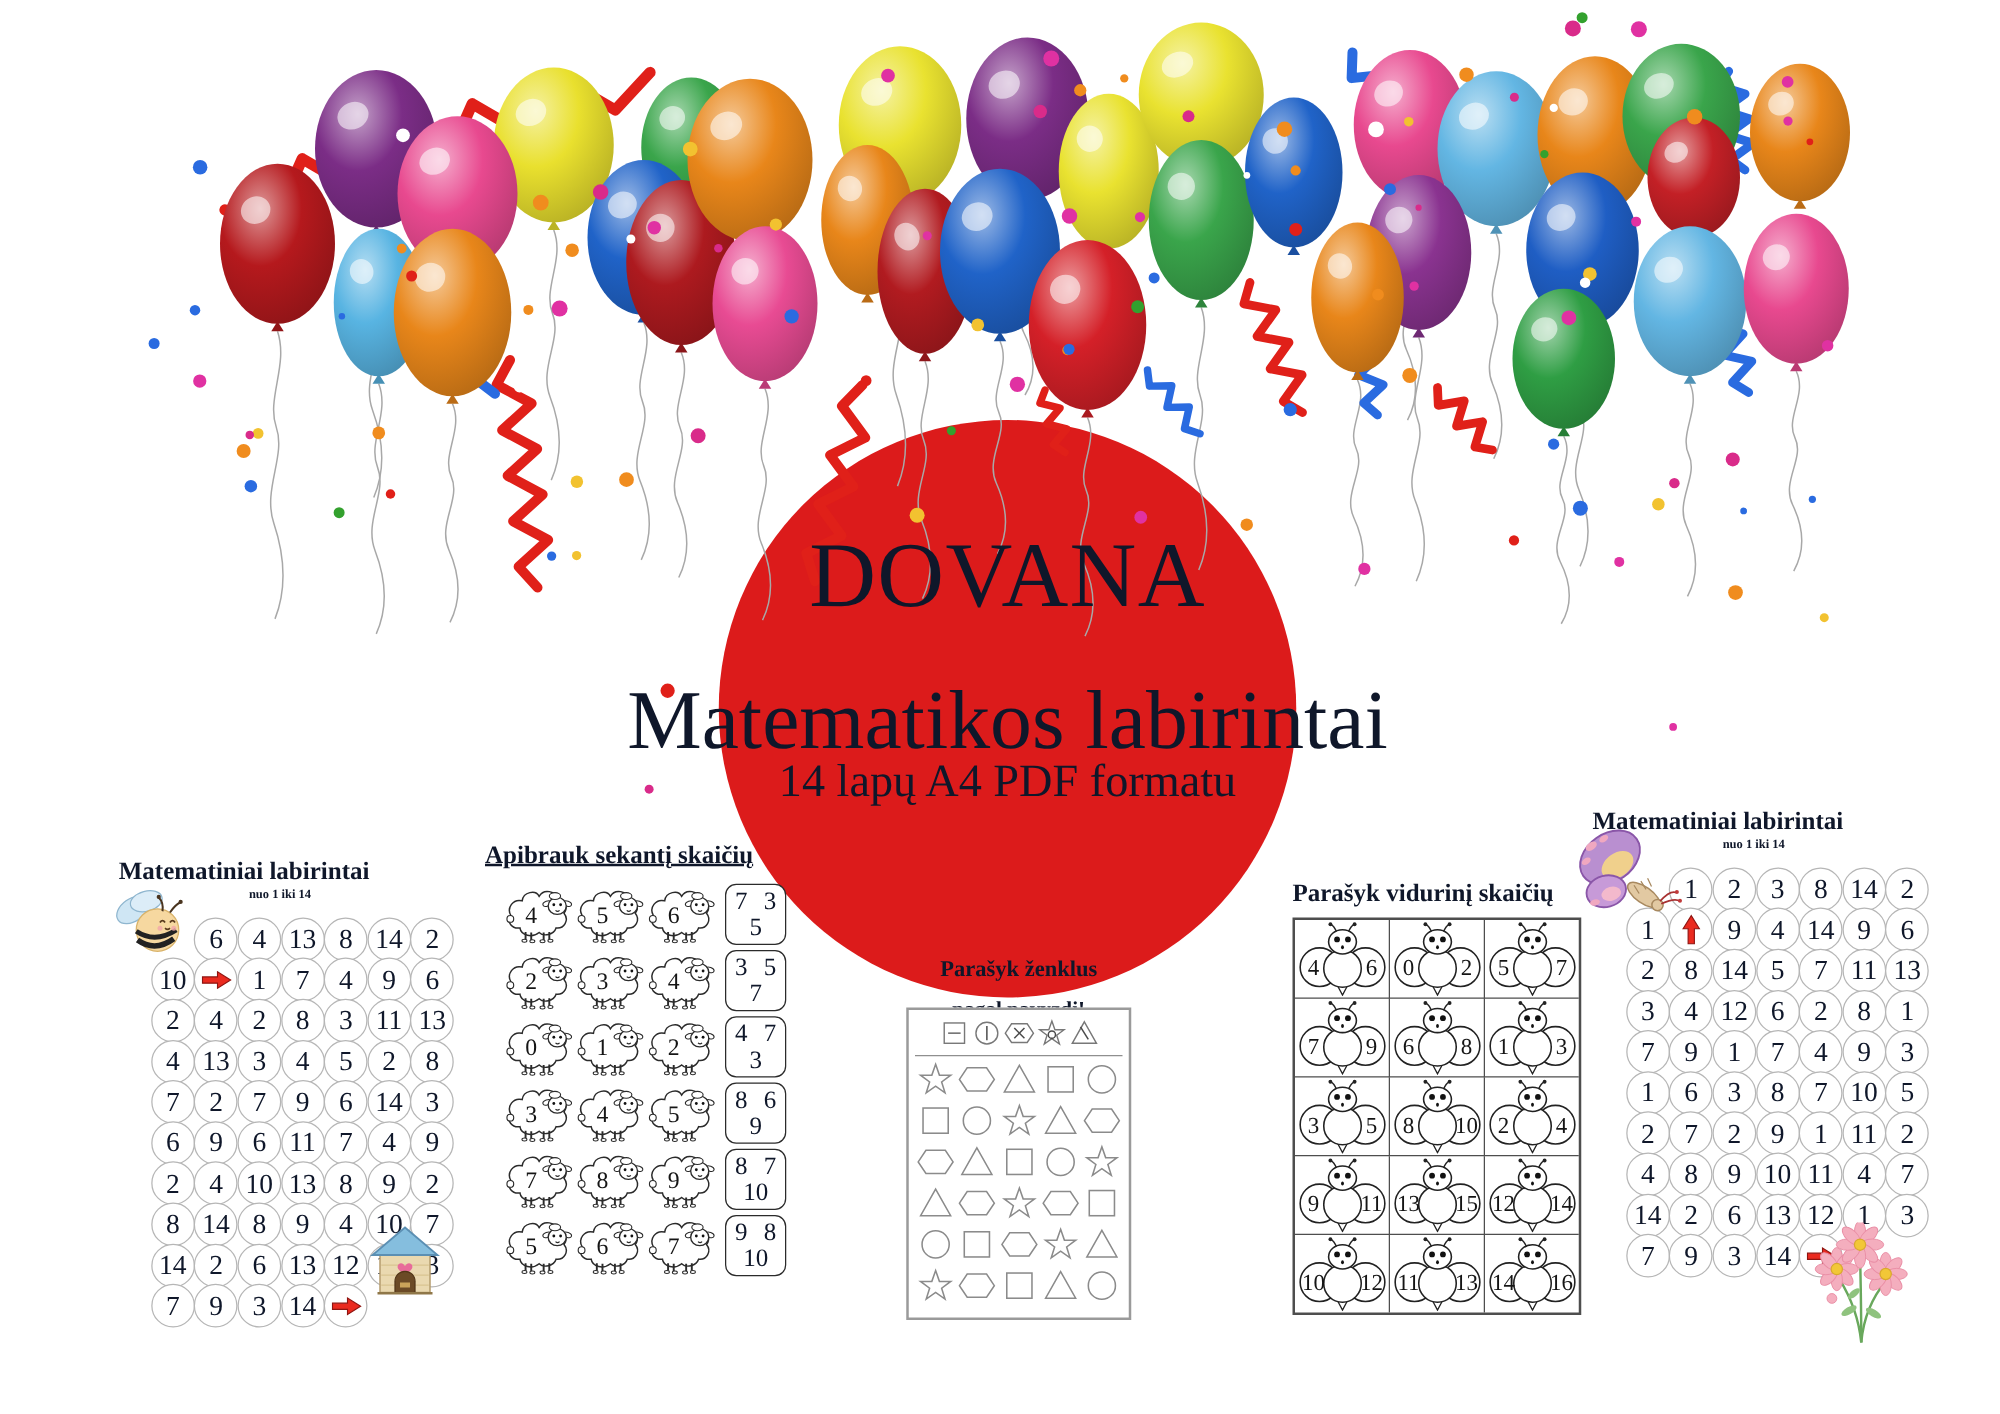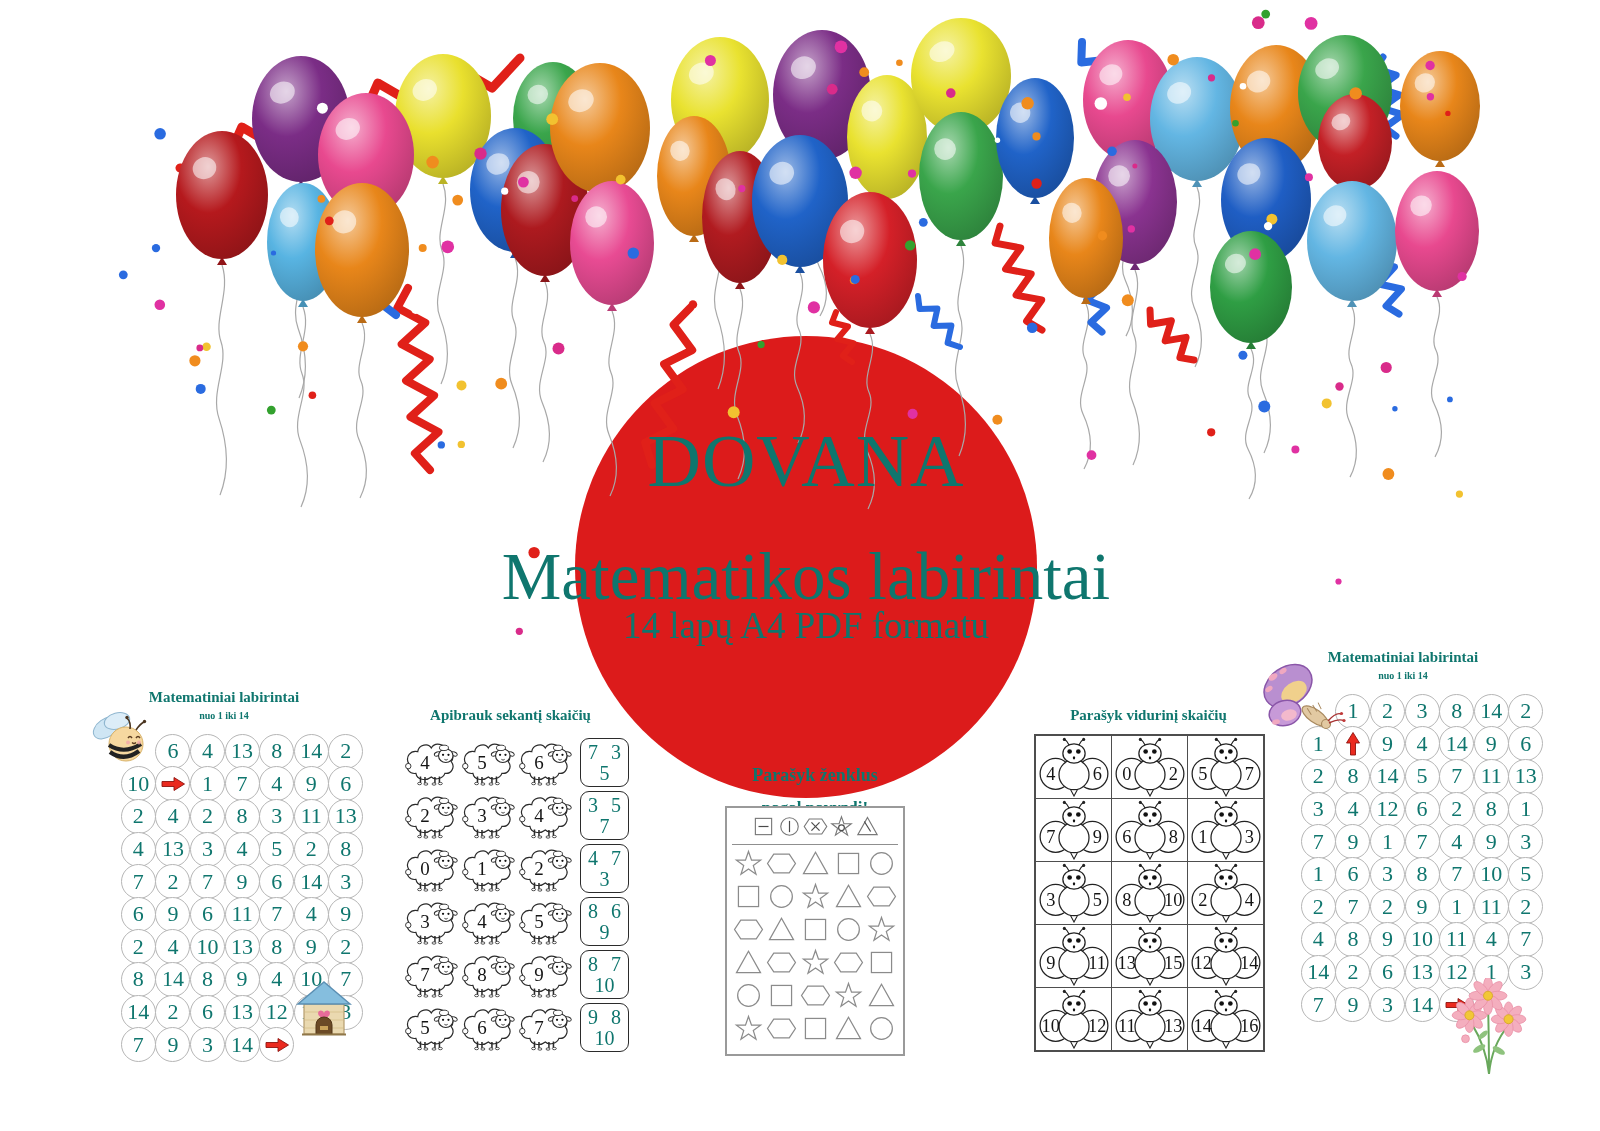--- a/index.html
+++ b/index.html
@@ -1,46 +1,46 @@
 <!DOCTYPE html>
 <html><head>
 <meta charset="utf-8">
 <style>
   html,body{margin:0;padding:0;background:#fff;}
   .stage{position:relative;width:1600px;height:1131px;background:#fff;overflow:hidden;
-         font-family:"Liberation Serif",serif;color:#0f766e;}
+         font-family:"Liberation Serif",serif;color:#0f172a;}
   svg text{font-family:"Liberation Serif",serif;fill:#151515;}
 
   
   .red-circle{position:absolute;left:575px;top:336px;width:462px;height:462px;border-radius:50%;z-index:1;}
   #decor{position:absolute;left:0;top:0;z-index:2;pointer-events:none;}
   .badge-text{position:absolute;left:406px;top:0;width:800px;text-align:center;z-index:3;}
   .badge-line1{position:absolute;left:0;top:424px;width:100%;font-size:74px;letter-spacing:1px;line-height:74px;}
   .badge-line2{position:absolute;left:0;top:539px;width:100%;font-size:67px;line-height:74px;}
   .badge-line3{position:absolute;left:0;top:606px;width:100%;font-size:37px;line-height:40px;}
 
   
   .ws{position:absolute;z-index:4;}
-  .ws-title{margin:0;font-size:15px;font-weight:bold;text-align:center;line-height:22px;}
+  .ws-title{margin:0;font-size:20px;font-weight:bold;line-height:22px;}
   .ws-sub{font-size:10px;font-weight:bold;text-align:center;line-height:16px;}
 
   
   #maze-left{left:95px;top:686px;width:258px;}
   #maze-right{left:1274px;top:646px;width:258px;}
   .maze-grid{margin-top:11px;}
   #maze-left .maze-grid{margin-left:26px;}
   #maze-right .maze-grid{margin-left:27px;}
   .maze-row{display:flex;height:32.6px;}
   .maze-cell{width:34.6px;height:32.6px;display:flex;align-items:center;justify-content:center;flex:none;}
   .num-circle{width:33px;height:33px;flex:none;border:1.2px solid #b6b6b6;border-radius:50%;background:#fff;
               display:flex;align-items:center;justify-content:center;font-size:22px;line-height:1;}
   .ws-icon{position:absolute;z-index:5;}
 
   
-  #sheep-sheet{left:388px;top:704px;width:245px;}
+  #sheep-sheet{left:388px;top:673px;width:245px;text-decoration:underline;}
   #sheep-rows{margin-top:10px;}
   .sheep-row{display:flex;align-items:center;height:53px;padding-left:13px;}
   .sheep-row svg.sheep{width:57px;height:47px;flex:none;}
   .opt-box{width:47px;height:47px;flex:none;margin-left:8px;border:1.7px solid #2b2b2b;border-radius:9px;
            position:relative;font-size:20px;line-height:1;background:#fff;}
   .opt-box .o1{position:absolute;left:7px;top:3px;}
   .opt-box .o2{position:absolute;right:7px;top:3px;}
   .opt-box .o3{position:absolute;left:50%;transform:translateX(-50%);bottom:3px;}
 
   

